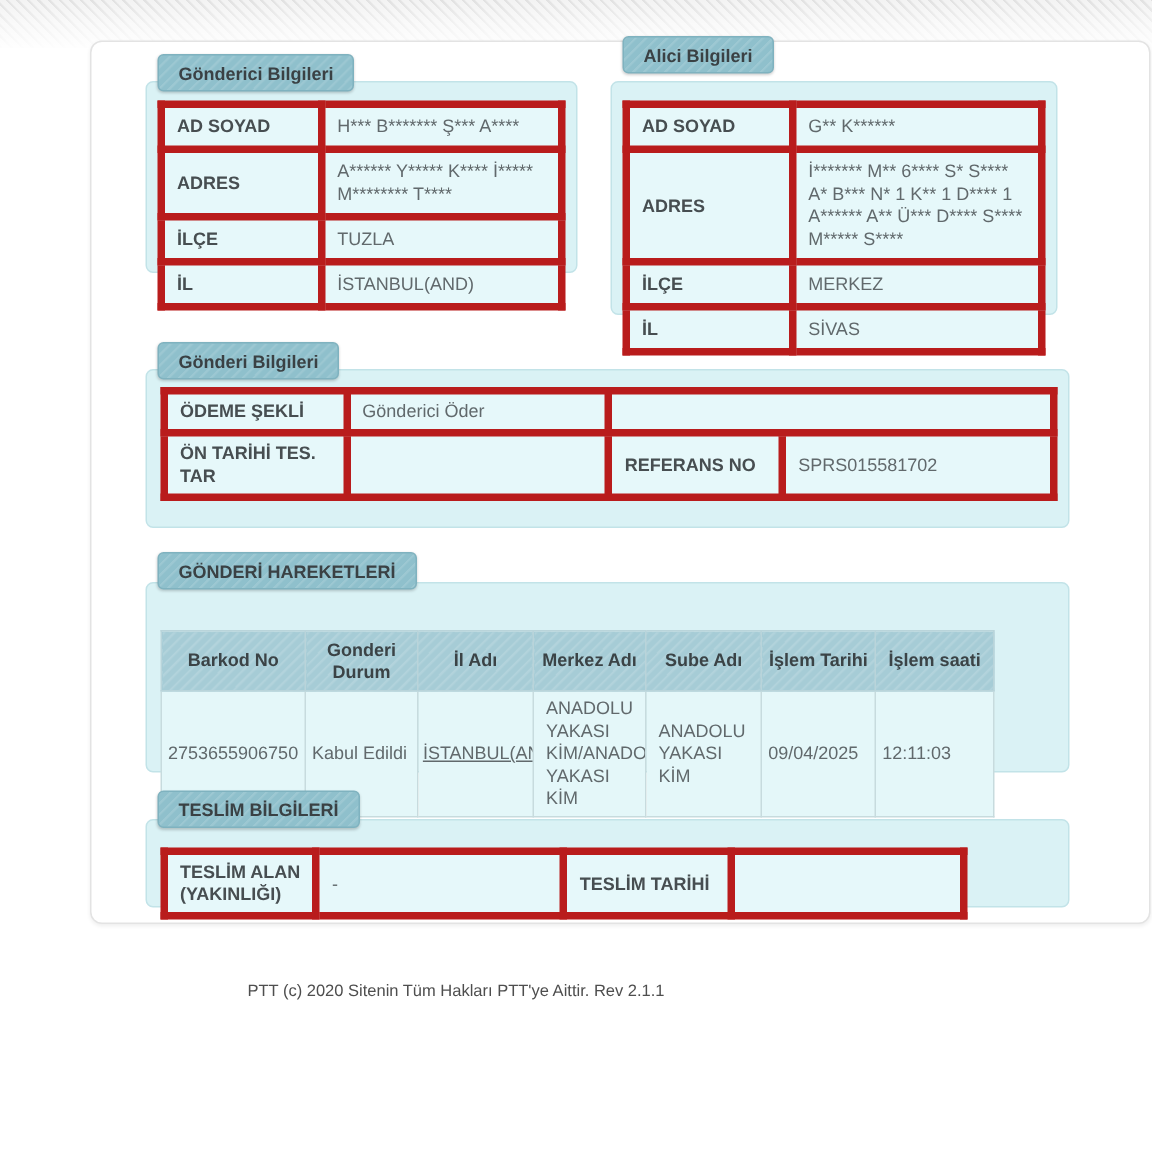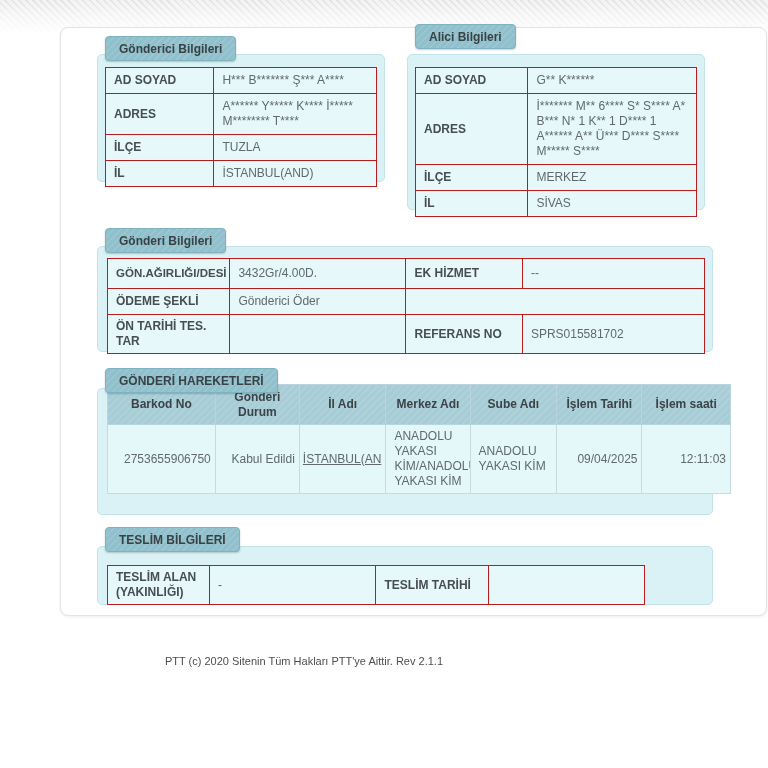--- a/index.html
+++ b/index.html
@@ -35,42 +35,42 @@
     background-image:repeating-linear-gradient(135deg,rgba(255,255,255,.12) 0px,rgba(255,255,255,.12) 1px,transparent 2px,transparent 5px);
     border:1px solid #7fb2bf;border-radius:4px;
     color:#3a4144;font-size:12px;font-weight:bold;
     padding:5px 13px 4px 13px;
     box-shadow:0 1px 2px rgba(0,0,0,.2);
   }
   
   table{border-collapse:collapse;table-layout:fixed;position:absolute;}
   td,th{box-sizing:border-box;}
   .kv td{
-    border:1px solid #b91c1c;background:#e6f8fa;
+    border:5px solid #b91c1c;background:#e6f8fa;
     font-size:12px;color:#61696c;padding:5px 8px;
     vertical-align:middle;line-height:15px;word-wrap:break-word;
   }
   .kv td.lbl{font-weight:bold;color:#474e51;}
   
   .shipment-table td{padding:4px 8px;}
   .shipment-table tr.r1 td{height:30px;}
   .shipment-table tr.r2 td{height:26px;}
   .shipment-table tr.r3 td{height:38px;}
   .shipment-table td.nowrap{white-space:nowrap;overflow:hidden;font-size:11.5px;}
   
   .mv th{
     height:40px;border:1px solid #b9d4da;
     background-color:#a6ccd6;
     background-image:repeating-linear-gradient(135deg,rgba(255,255,255,.14) 0px,rgba(255,255,255,.14) 1px,transparent 2px,transparent 5px);
     font-size:12px;color:#3b4346;font-weight:bold;
     padding:3px 2px;line-height:15px;text-align:center;vertical-align:middle;
   }
   .mv td{
     height:65px;border:1px solid #c7dbde;background:#e4f7f9;
-    font-size:12px;color:#61696c;text-align:right;vertical-align:middle;
+    font-size:12px;color:#61696c;text-align:left;vertical-align:middle;
     padding:4px;line-height:15px;overflow:hidden;
   }
   .mv td.cell-left{text-align:left;padding-left:8px;}
   .mv td.cell-clip{text-align:left;white-space:nowrap;padding-left:3px;padding-right:0;text-decoration:underline;}
   .mv td.cell-nowrap{white-space:nowrap;}
   
   .delivery-table td{height:36px;padding:4px 8px;}
   
   .footer{
     position:absolute;left:44px;top:655px;width:520px;
@@ -141,43 +141,37 @@
 <div class="panel" style="left:97px;top:246px;width:616px;height:106px;"></div>
 <div class="tab" style="left:105px;top:228px;">Gönderi Bilgileri</div>
 <table class="kv shipment-table" style="left:107px;top:258px;width:598px;">
   <colgroup>
       <col style="width:20.5%">
       <col style="width:29.5%">
       <col style="width:19.5%">
       <col style="width:30.5%">
     </colgroup>
   <tbody>
-      <tr class="r1">
-    <td class="lbl nowrap">GÖN.AĞIRLIĞI/DESİ</td>
-    <td>3432Gr/4.00D.</td>
-    <td class="lbl">EK HİZMET</td>
-    <td>--</td>
-  </tr>
   <tr class="r2">
     <td class="lbl">ÖDEME ŞEKLİ</td>
     <td>Gönderici Öder</td>
     <td colspan="2"></td>
   </tr>
   <tr class="r3">
     <td class="lbl">ÖN TARİHİ TES. TAR</td>
     <td></td>
     <td class="lbl">REFERANS NO</td>
     <td>SPRS015581702</td>
   </tr>
 </tbody>
   </table>
 
 <div class="panel" style="left:97px;top:388px;width:616px;height:127px;"></div>
 <div class="tab" style="left:105px;top:368px;">GÖNDERİ HAREKETLERİ</div>
-<table class="mv" style="left:107px;top:384px;width:624px;">
+<table class="mv" style="left:107px;top:420px;width:556px;">
   <colgroup>
     <col style="width:17.3%">
       <col style="width:13.5%">
       <col style="width:13.9%">
     <col style="width:13.5%">
       <col style="width:13.9%">
       <col style="width:13.7%">
       <col style="width:14.2%">
   </colgroup>
   <tbody>

